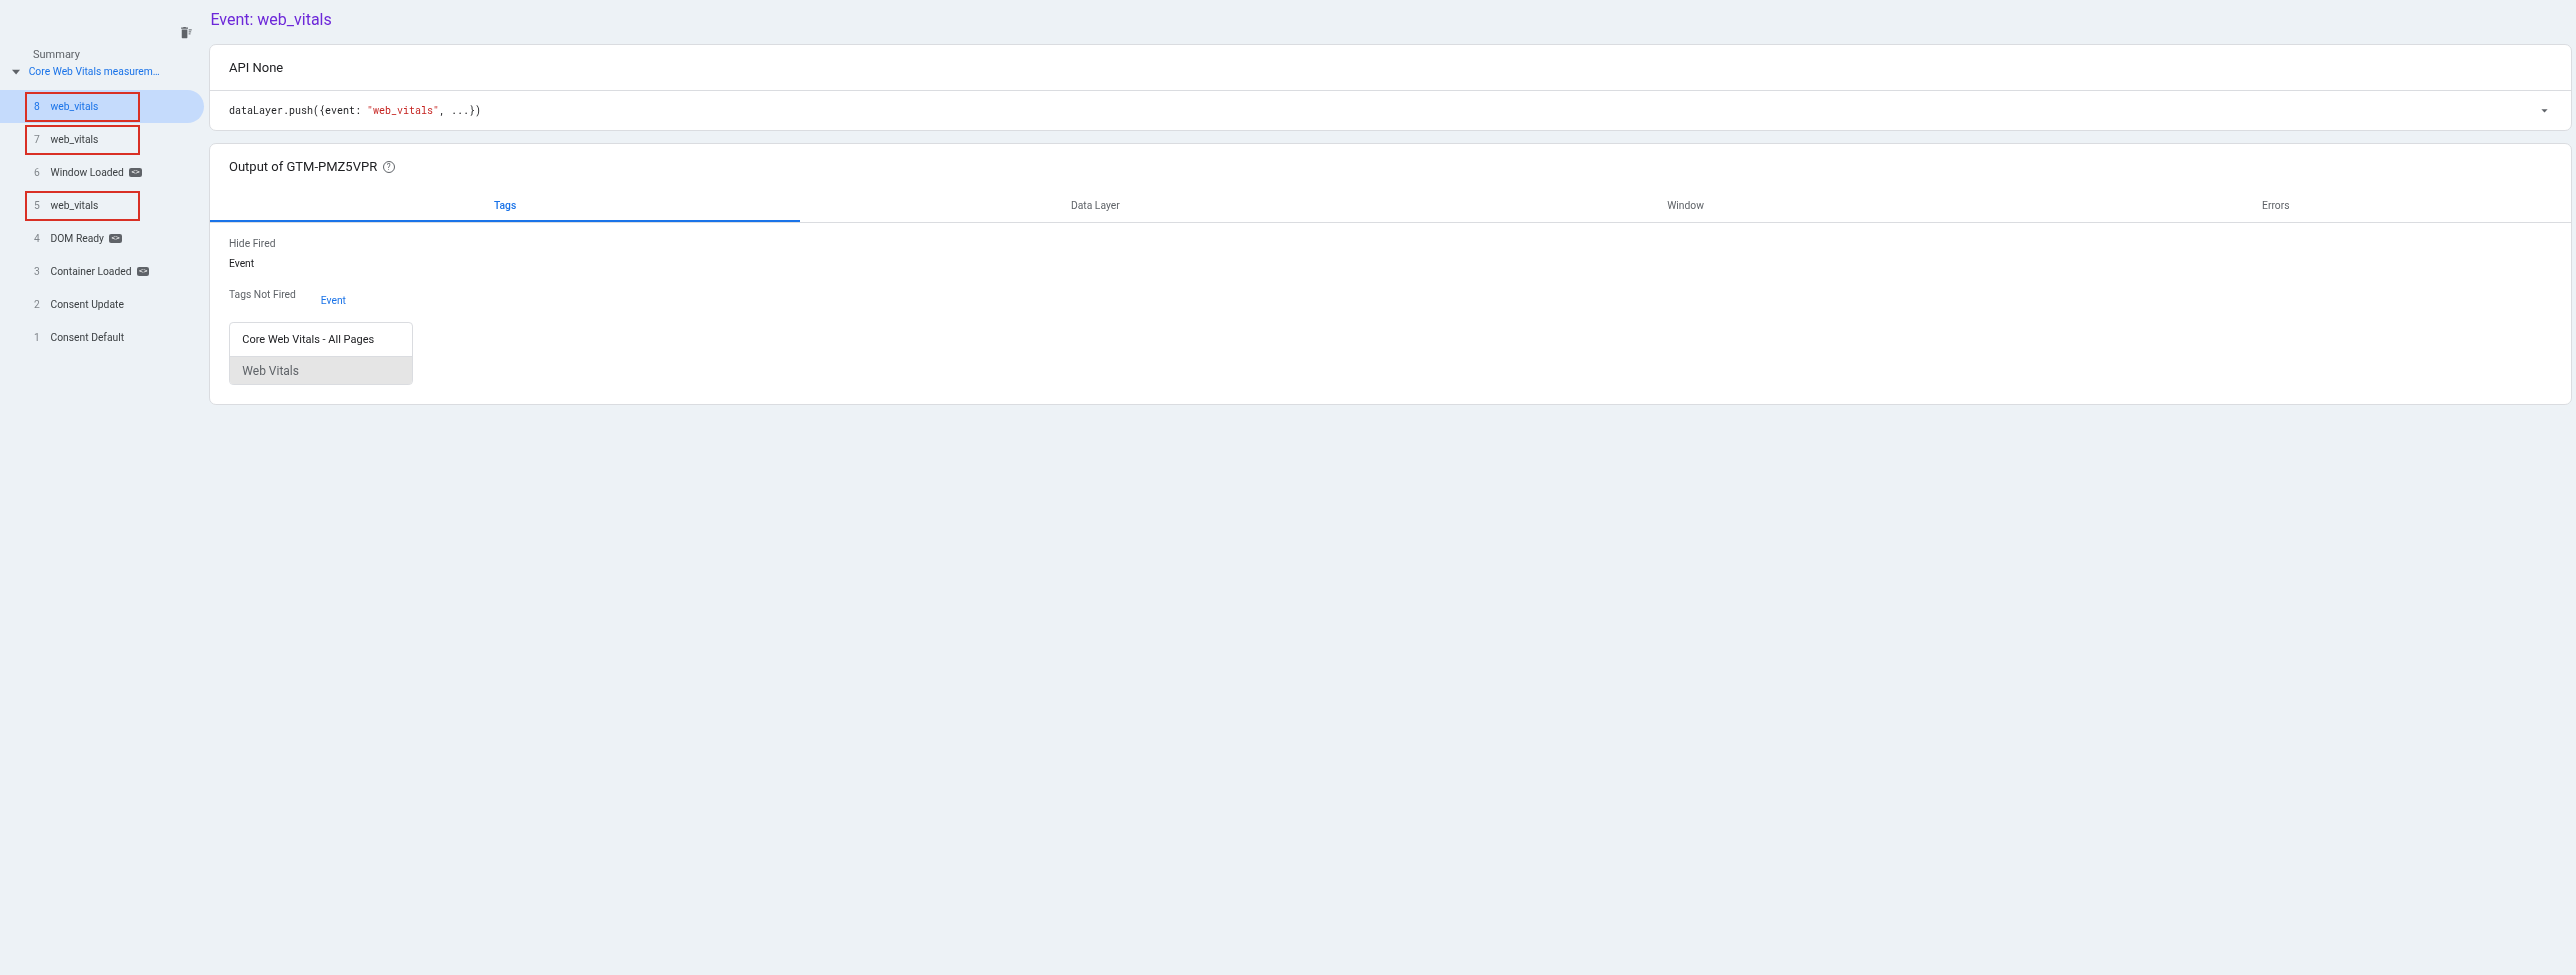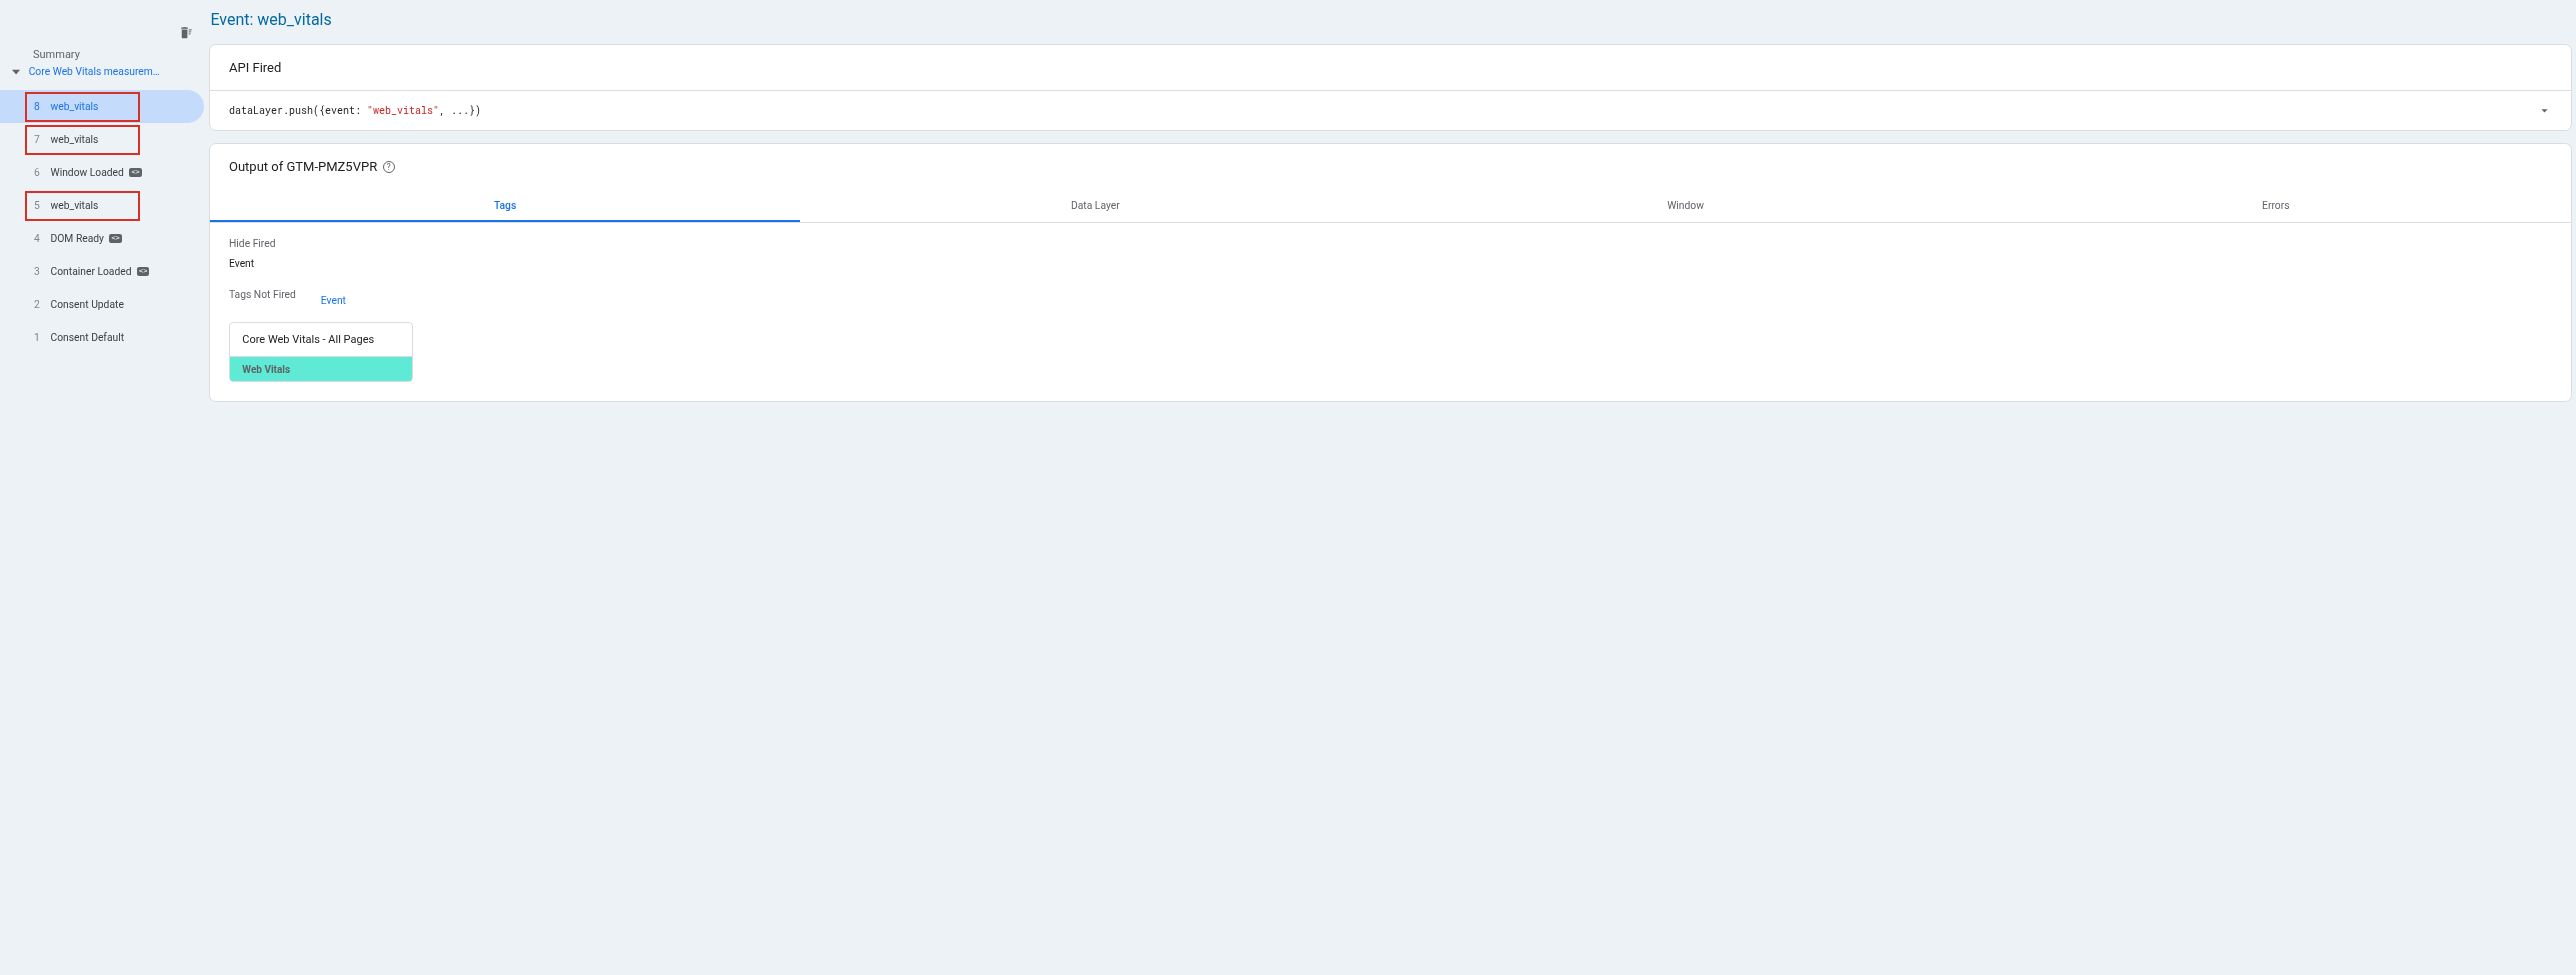--- a/index.html
+++ b/index.html
@@ -128,21 +128,21 @@
   .main {
     flex: 1;
     padding: 9.6px 4.1px 9.6px 0;
     display: flex;
     flex-direction: column;
     gap: 12.3px;
   }
   .page-title {
     font-size: 16px;
     font-weight: 400;
-    color: #0369a1;
+    color: #6d28d9;
     padding-left: 1.4px;
     margin-bottom: 2.7px;
   }
   .card {
     background: #fff;
     border: 0.7px solid #dadce0;
     border-radius: 6.9px;
     overflow: hidden;
   }
   .card-header {
@@ -236,26 +236,25 @@
     border-radius: 4.1px;
     overflow: hidden;
     width: 184px;
   }
   .tag-card-title {
     padding: 9.6px 12.3px;
     font-size: 11px;
     color: #202124;
   }
   .tag-card-sub {
-    background: #5eead4;
+    background: #e5e5e5;
     border-top: 0.7px solid #dadce0;
     padding: 6.9px 12.3px;
-    font-size: 10px;
-    color: #5f6368;
-    font-weight: bold;
+    font-size: 12px;
+    color: #5f6368;
   }
 </style>
 </head>
 <body>
 
 <div class="app">
 
   <aside class="sidebar">
     <div class="summary-row">
       <span class="summary-label">Summary</span>
@@ -314,21 +313,21 @@
           <span class="event-index">1</span>
           <span class="event-name">Consent Default</span>
         </div>
       </div>
   </aside>
 
   <main class="main">
     <h1 class="page-title">Event: web_vitals</h1>
 
     <section class="card">
-      <div class="card-header">API Fired</div>
+      <div class="card-header">API None</div>
       <div class="api-body">
         <span class="api-code"><span>dataLayer.push({event: </span><span class="s">"web_vitals"</span><span>, ...})</span></span>
         <span class="expand-btn">
           <svg viewBox="0 0 24 24">
               <path d="M7 10l5 5 5-5z"></path>
             </svg>
         </span>
       </div>
     </section>
 

